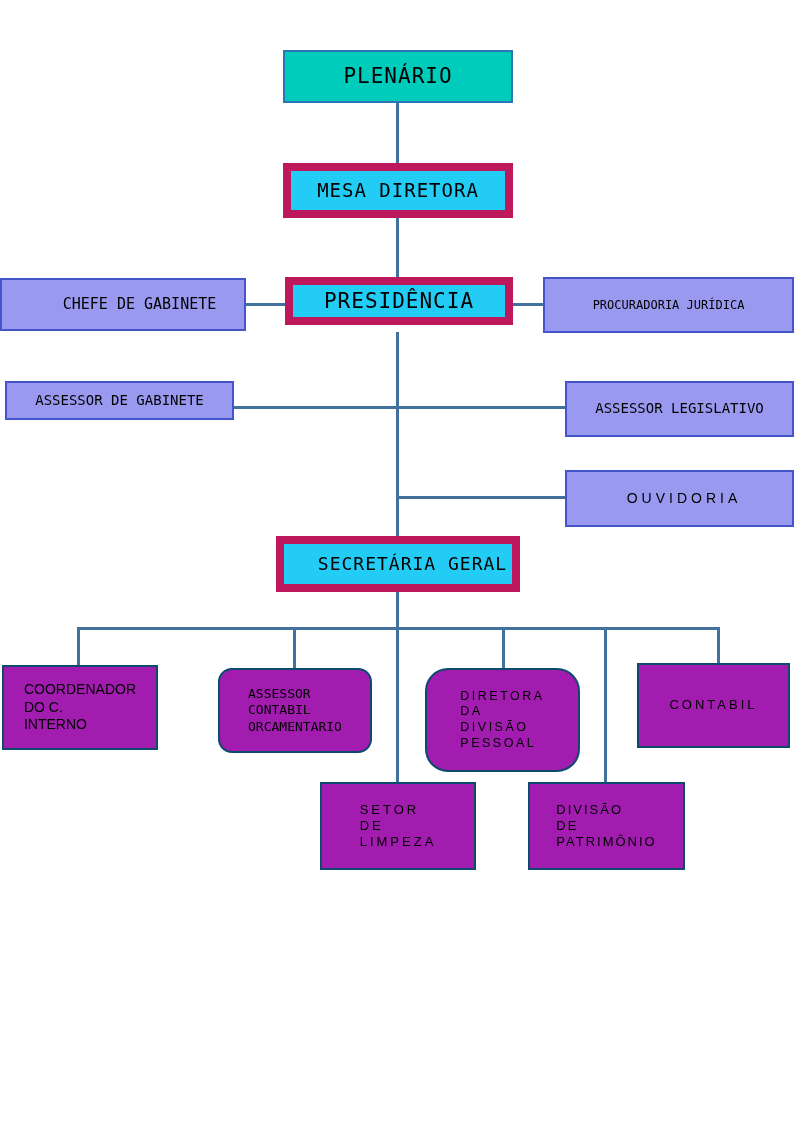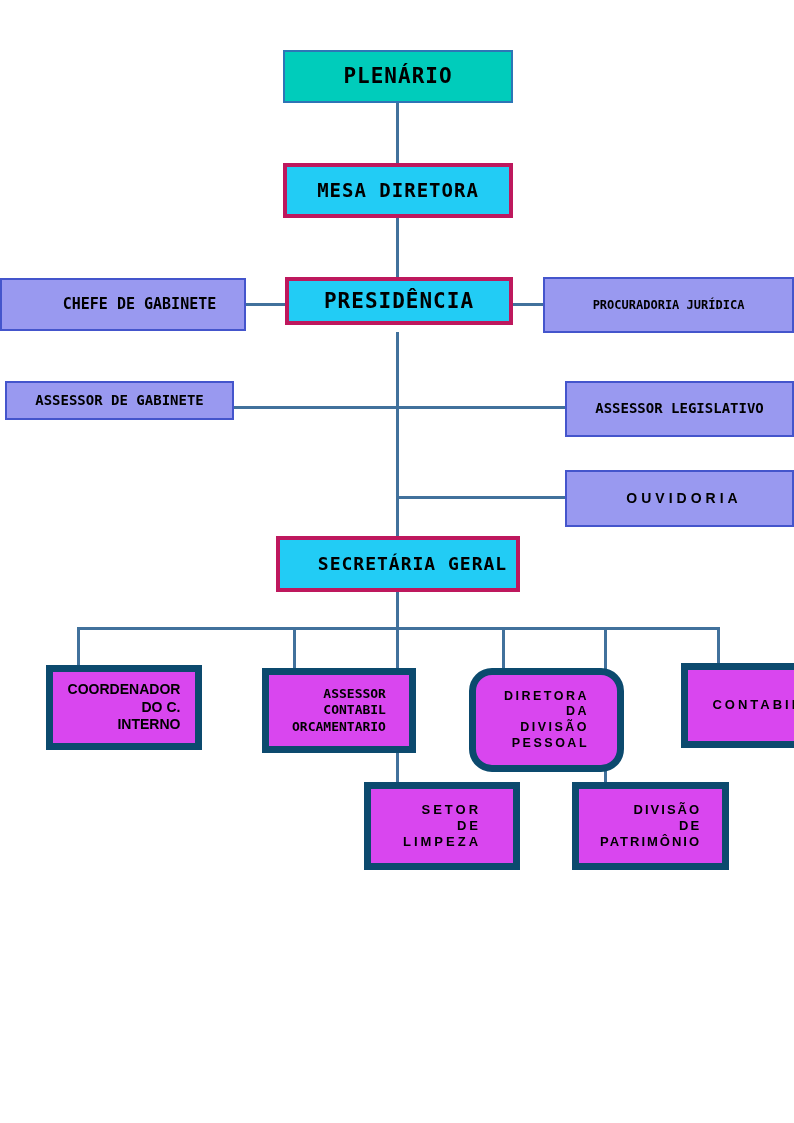--- a/index.html
+++ b/index.html
@@ -13,52 +13,52 @@
     width: 794px;
     height: 1123px;
     background: #ffffff;
     overflow: hidden;
   }
   .box {
     position: absolute;
     display: flex;
     align-items: center;
     justify-content: center;
-    text-align: right;
+    text-align: left;
     box-sizing: border-box;
     color: #000000;
-    font-weight: bold;
+    font-weight: normal;
     white-space: pre-line;
     line-height: 1.25;
   }
   .teal   { background: #00ccbb; border: 2px solid #2e75b6; }
-  .cyan   { background: #22ccf5; border: 4px solid #be185d; }
+  .cyan   { background: #22ccf5; border: 8px solid #be185d; }
   .purple { background: #9999f0; border: 2px solid #4455cc; }
-  .gold   { background: #d946ef; border: 7px solid #0c4a6e; margin-left: 44px; }
+  .gold   { background: #a21caf; border: 2px solid #0c4a6e; }
 
   .mono { font-family: "DejaVu Sans Mono", "Liberation Mono", monospace; }
   .sans { font-family: "Liberation Sans", "DejaVu Sans", sans-serif; }
 
   .line {
     position: absolute;
     background: #41719c;
   }
 
   
   #plenario        { left: 283px; top: 50px;  width: 230px; height: 53px; font-size: 21px; letter-spacing: 1px; }
   #mesa            { left: 283px; top: 163px; width: 230px; height: 55px; font-size: 19px; letter-spacing: 1px; }
   #presidencia     { left: 285px; top: 277px; width: 228px; height: 48px; font-size: 21px; letter-spacing: 1px; }
   #chefe           { left: 0px;   top: 278px; width: 246px; height: 53px; font-size: 15px; padding-left: 33px; }
   #procuradoria    { left: 543px; top: 277px; width: 251px; height: 56px; font-size: 12px; }
   #assessor-gab    { left: 5px;   top: 381px; width: 229px; height: 39px; font-size: 14px; }
   #assessor-leg    { left: 565px; top: 381px; width: 229px; height: 56px; font-size: 14px; }
   #ouvidoria       { left: 565px; top: 470px; width: 229px; height: 57px; font-size: 14px; letter-spacing: 4px; padding-left: 9px; }
   #secretaria      { left: 276px; top: 536px; width: 244px; height: 56px; font-size: 18px; letter-spacing: 1px; padding-left: 29px; }
   #coordenador     { left: 2px;   top: 665px; width: 156px; height: 85px; font-size: 14px; }
-  #assessor-cont   { left: 218px; top: 668px; width: 154px; height: 85px; font-size: 13px; }
+  #assessor-cont   { left: 218px; top: 668px; width: 154px; height: 85px; font-size: 13px; border-radius: 14px; }
   #diretora        { left: 425px; top: 668px; width: 155px; height: 104px; font-size: 12.5px; letter-spacing: 2.5px; border-radius: 23px; }
   #pregoeira       { left: 637px; top: 663px; width: 153px; height: 85px; font-size: 13px; letter-spacing: 3px; }
   #setor-limpeza   { left: 320px; top: 782px; width: 156px; height: 88px; font-size: 13px; letter-spacing: 3px; }
   #divisao-patr    { left: 528px; top: 782px; width: 157px; height: 88px; font-size: 13px; letter-spacing: 2px; }
 
   
   #ln-plen-mesa    { left: 396px; top: 103px; width: 3px;   height: 60px; }
   #ln-mesa-pres    { left: 396px; top: 218px; width: 3px;   height: 59px; }
   #ln-chefe-pres   { left: 246px; top: 303px; width: 39px;  height: 3px; }
   #ln-pres-proc    { left: 513px; top: 303px; width: 30px;  height: 3px; }

